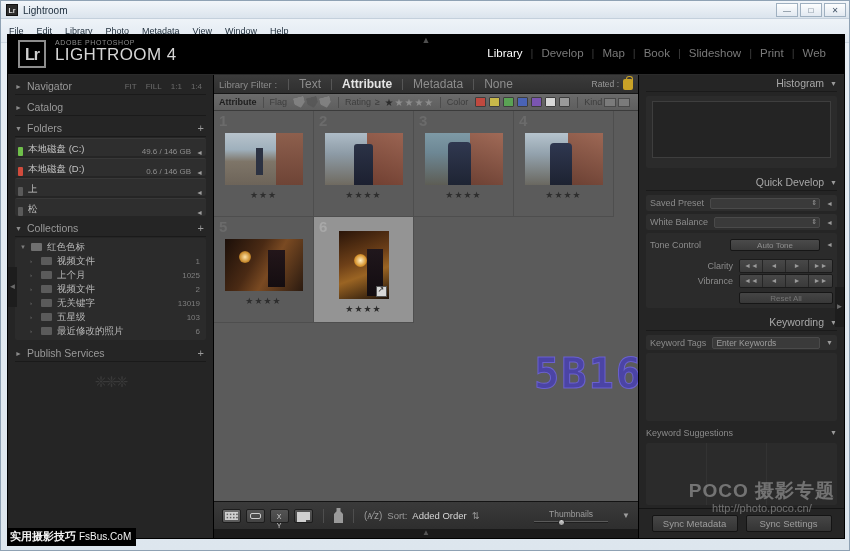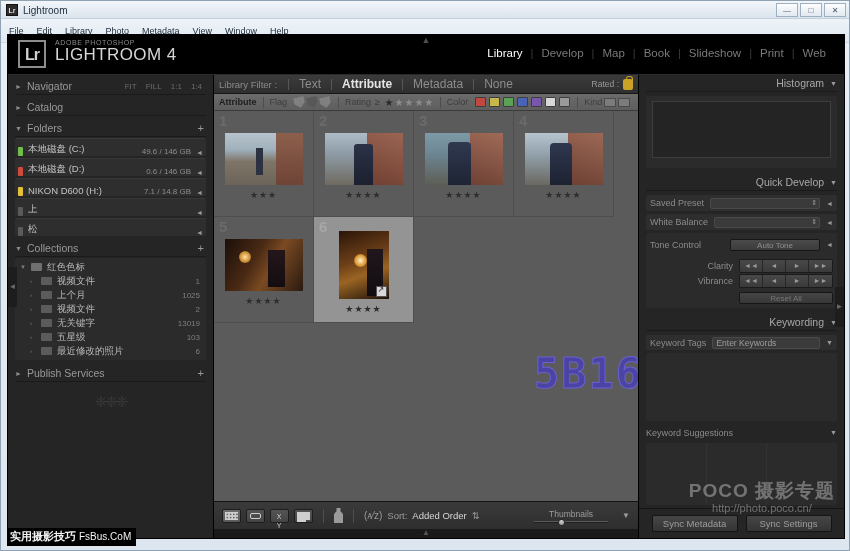--- a/index.html
+++ b/index.html
@@ -450,26 +450,20 @@
             <div class="vol-row">
               <span class="vol-led" style="background:#6fbf4a"></span>
               <span class="vol-name">本地磁盘 (C:)</span>
               <span class="vol-size">49.6 / 146 GB</span>
               <span class="vol-tri">◄</span>
             </div>
             <div class="vol-row">
               <span class="vol-led" style="background:#d14b3c"></span>
               <span class="vol-name">本地磁盘 (D:)</span>
               <span class="vol-size">0.6 / 146 GB</span>
-              <span class="vol-tri">◄</span>
-            </div>
-            <div class="vol-row">
-              <span class="vol-led" style="background:#e3c13a"></span>
-              <span class="vol-name">NIKON D600 (H:)</span>
-              <span class="vol-size">7.1 / 14.8 GB</span>
               <span class="vol-tri">◄</span>
             </div>
             <div class="vol-row">
               <span class="vol-led" style="background:#5a5a5a"></span>
               <span class="vol-name">上</span>
               <span class="vol-size"></span>
               <span class="vol-tri">◄</span>
             </div>
             <div class="vol-row">
               <span class="vol-led" style="background:#5a5a5a"></span>

